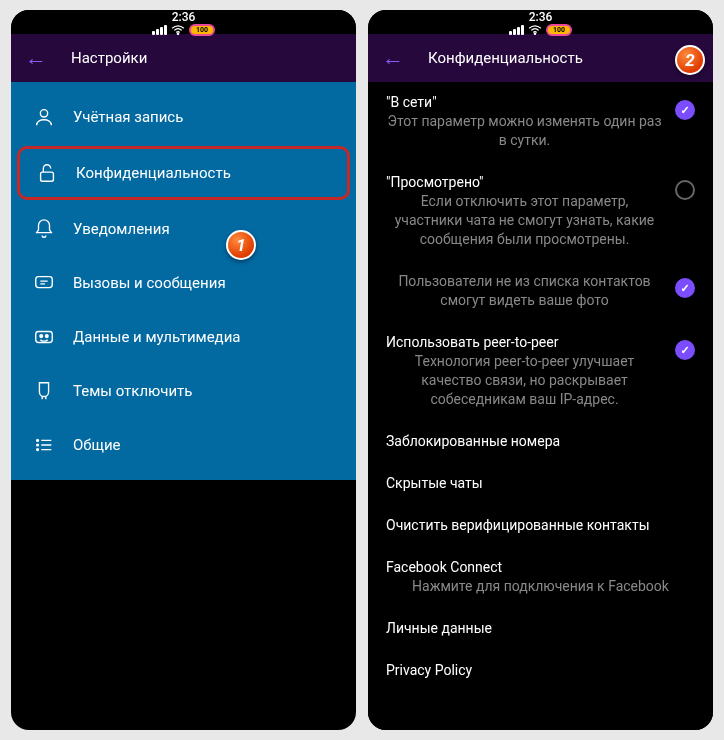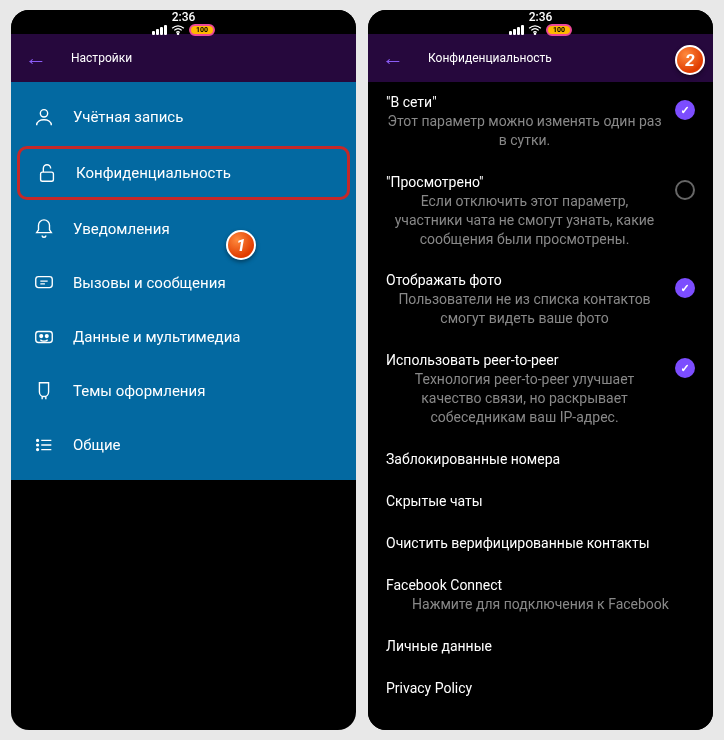--- a/index.html
+++ b/index.html
@@ -68,21 +68,21 @@
       padding: 0 14px;
       gap: 24px;
     }
     .back-arrow {
       color: #8b5cf6;
       font-size: 22px;
       line-height: 1;
     }
     .header-title {
       color: #fff;
-      font-size: 12px;
+      font-size: 15px;
       font-weight: 400;
     }
     .settings-list {
       padding: 8px 0;
       background: #0369a1;
     }
     .setting-item {
       display: flex;
       align-items: center;
       gap: 18px;
@@ -245,21 +245,21 @@
         </span>
       <span class="setting-label">Данные и мультимедиа</span>
     </div>
     <div class="setting-item">
       <span class="icon">
           <svg viewBox="0 0 24 24">
             <path d="M7 3h10v10a5 5 0 01-10 0V3z"></path>
             <path d="M10 18v3M14 18v3"></path>
           </svg>
         </span>
-      <span class="setting-label">Темы оформления</span>
+      <span class="setting-label">Темы отключить</span>
     </div>
     <div class="setting-item">
       <span class="icon">
           <svg viewBox="0 0 24 24">
             <circle cx="5" cy="7" r="1" fill="#fff"></circle>
             <circle cx="5" cy="12" r="1" fill="#fff"></circle>
             <circle cx="5" cy="17" r="1" fill="#fff"></circle>
             <path d="M9 7h11M9 12h11M9 17h11"></path>
           </svg>
         </span>
@@ -300,21 +300,20 @@
     </div>
     <div class="priv-item">
       <div class="priv-content">
         <div class="priv-title">"Просмотрено"</div>
         <div class="priv-desc">Если отключить этот параметр, участники чата не смогут узнать, какие сообщения были просмотрены.</div>
       </div>
       <div class="radio unchecked"></div>
     </div>
     <div class="priv-item">
       <div class="priv-content">
-        <div class="priv-title">Отображать фото</div>
         <div class="priv-desc">Пользователи не из списка контактов смогут видеть ваше фото</div>
       </div>
       <div class="radio checked"></div>
     </div>
     <div class="priv-item">
       <div class="priv-content">
         <div class="priv-title">Использовать peer-to-peer</div>
         <div class="priv-desc">Технология peer-to-peer улучшает качество связи, но раскрывает собеседникам ваш IP-адрес.</div>
       </div>
       <div class="radio checked"></div>

